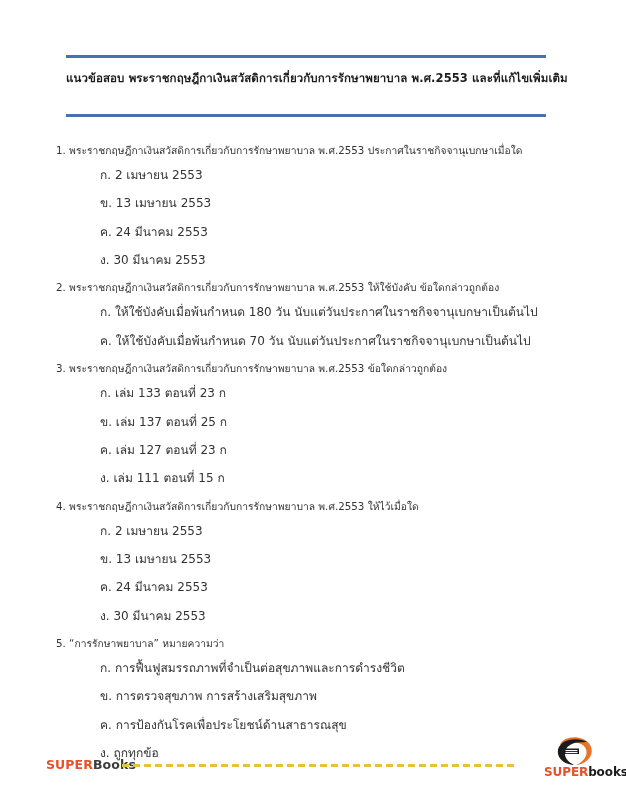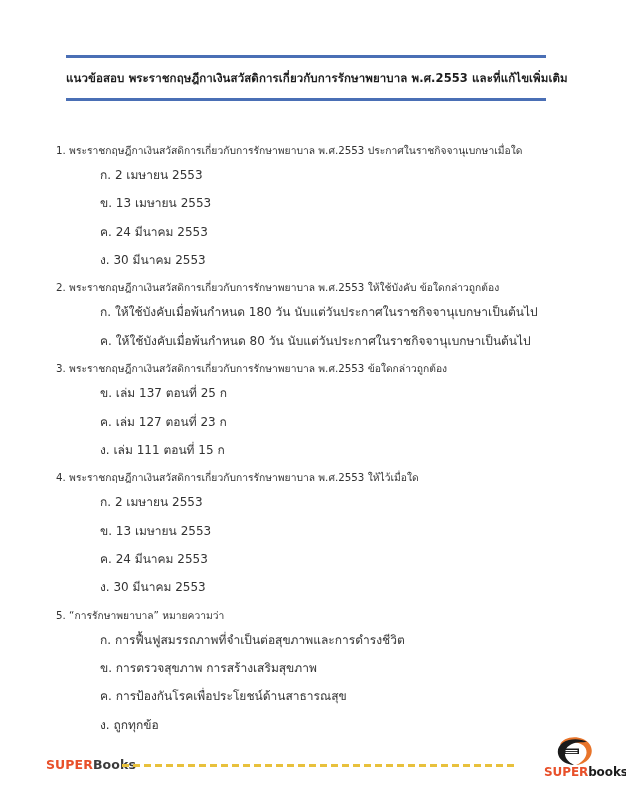--- a/index.html
+++ b/index.html
@@ -39,21 +39,21 @@
   .rule-bottom {
     height: 3px;
     background: #4A6FB5;
     width: 100%;
   }
   .header-title {
     text-align: center;
     font-size: 11.5px;
     font-weight: bold;
     color: #1d1d1d;
-    padding: 13px 0 12px 0;
+    padding: 13px 0 28px 0;
     line-height: 1.3;
     letter-spacing: 0.1px;
     white-space: nowrap;
   }
 
   
   .content {
     position: absolute;
     left: 0;
     top: 143px;
@@ -171,27 +171,28 @@
         <li class="choice">ข. 13 เมษายน 2553</li>
         <li class="choice">ค. 24 มีนาคม 2553</li>
         <li class="choice">ง. 30 มีนาคม 2553</li>
       </ul>
     </div>
 
     <div class="question-block">
       <div class="question-stem">2. พระราชกฤษฎีกาเงินสวัสดิการเกี่ยวกับการรักษาพยาบาล พ.ศ.2553 ให้ใช้บังคับ ข้อใดกล่าวถูกต้อง</div>
       <ul class="choices">
         <li class="choice">ก. ให้ใช้บังคับเมื่อพ้นกำหนด 180 วัน นับแต่วันประกาศในราชกิจจานุเบกษาเป็นต้นไป</li>
-        <li class="choice">ค. ให้ใช้บังคับเมื่อพ้นกำหนด 80 วัน นับแต่วันประกาศในราชกิจจานุเบกษาเป็นต้นไป</li>
+        <li class="choice">ค. ให้ใช้บังคับเมื่อพ้นกำหนด 70 วัน นับแต่วันประกาศในราชกิจจานุเบกษาเป็นต้นไป</li>
       </ul>
     </div>
 
     <div class="question-block">
       <div class="question-stem">3. พระราชกฤษฎีกาเงินสวัสดิการเกี่ยวกับการรักษาพยาบาล พ.ศ.2553 ข้อใดกล่าวถูกต้อง</div>
       <ul class="choices">
+        <li class="choice">ก. เล่ม 133 ตอนที่ 23 ก</li>
         <li class="choice">ข. เล่ม 137 ตอนที่ 25 ก</li>
         <li class="choice">ค. เล่ม 127 ตอนที่ 23 ก</li>
         <li class="choice">ง. เล่ม 111 ตอนที่ 15 ก</li>
       </ul>
     </div>
 
     <div class="question-block">
       <div class="question-stem">4. พระราชกฤษฎีกาเงินสวัสดิการเกี่ยวกับการรักษาพยาบาล พ.ศ.2553 ให้ไว้เมื่อใด</div>
       <ul class="choices">
         <li class="choice">ก. 2 เมษายน 2553</li>

